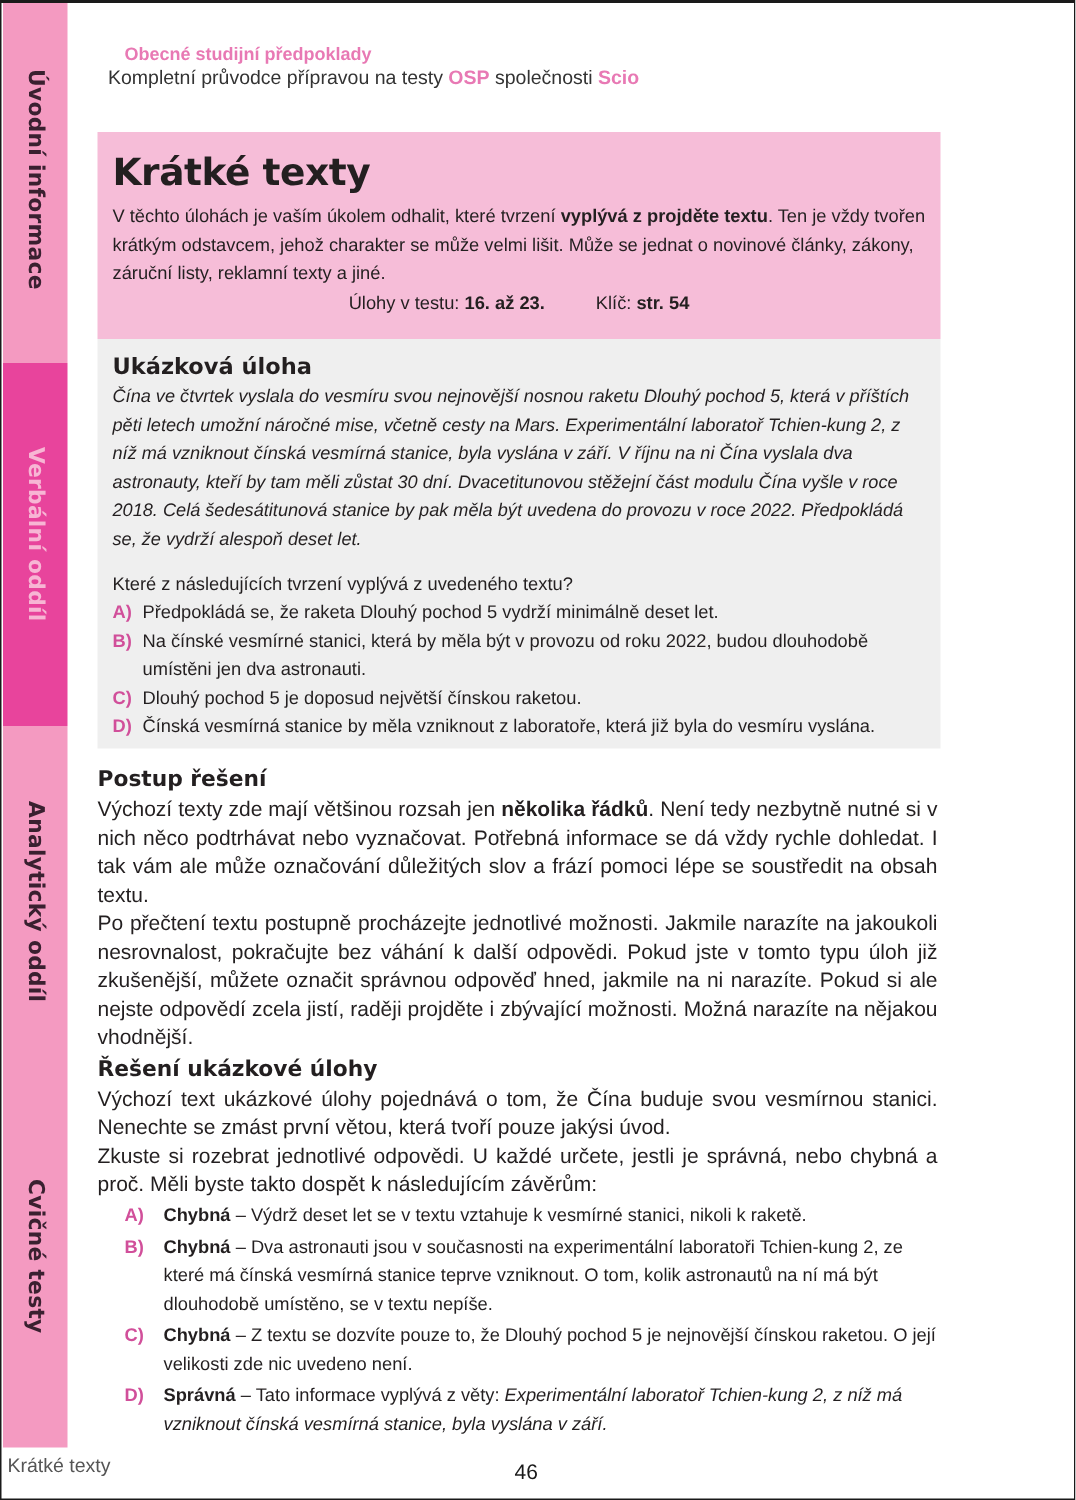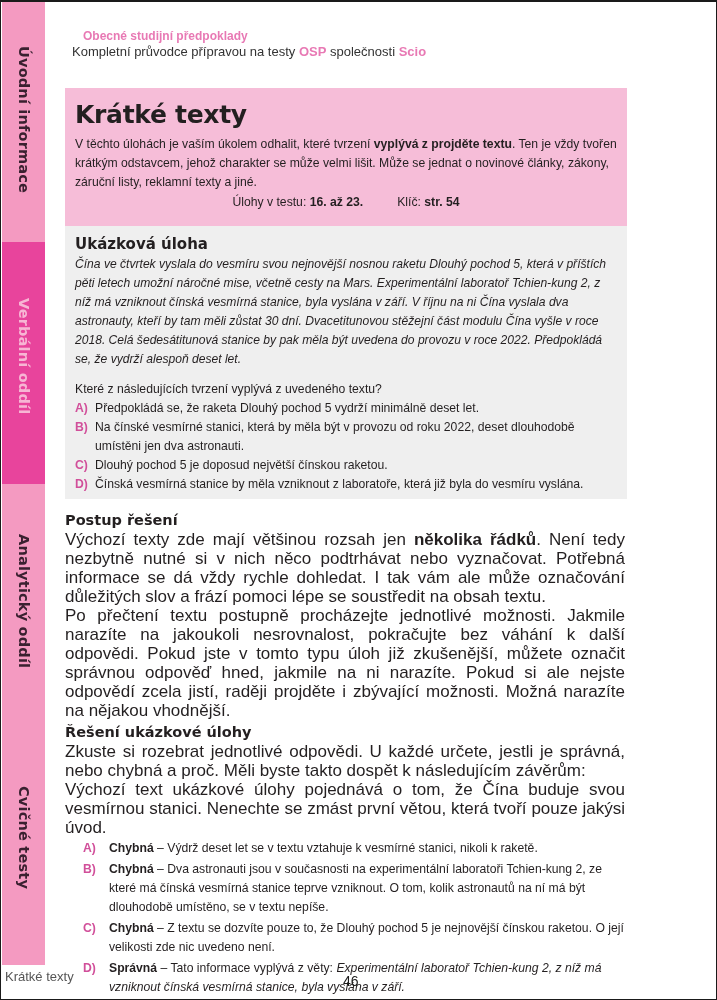--- a/index.html
+++ b/index.html
@@ -40,21 +40,21 @@
   .example { position: absolute; left: 65px; top: 226px; width: 562px; height: 273px; background: #efefef; padding: 8px 10px 0 10px; }
   .example h2 { font-family: "DejaVu Sans", sans-serif; font-size: 15px; font-weight: bold; line-height: 20px; }
   .example .passage { font-size: 12.1px; line-height: 18.9px; font-style: italic; margin-top: 1px; }
   .example .question { font-size: 12.2px; line-height: 19px; margin-top: 12px; }
   .opt { display: flex; font-size: 12.2px; line-height: 18.9px; }
   .opt-letter { width: 20px; flex: none; color: #d14f9a; font-weight: bold; }
 
   
   .solution { position: absolute; left: 65px; top: 510px; width: 560px; }
   .solution h2 { font-family: "DejaVu Sans", sans-serif; font-size: 14.5px; font-weight: bold; line-height: 20px; }
-  .solution p { font-size: 17px; line-height: 19px; text-align: justify; }
+  .solution p { font-size: 14px; line-height: 19px; text-align: justify; }
   .solution h2.second { margin-top: 2px; }
   .ans { display: flex; font-size: 12.2px; line-height: 19px; padding-left: 18px; margin-top: 2px; }
   .ans-letter { width: 26px; flex: none; color: #d14f9a; font-weight: bold; }
   .ans b { font-weight: bold; }
   .ans i { font-style: italic; }
 
   
   .footer-label { position: absolute; left: 5px; top: 969px; font-size: 13px; color: #555; }
   .footer-page { position: absolute; left: 343px; top: 973px; font-size: 14px; color: #1a1a1a; }
 </style>
@@ -92,40 +92,40 @@
 <section class="example">
   <h2>Ukázková úloha</h2>
   <p class="passage">Čína ve čtvrtek vyslala do vesmíru svou nejnovější nosnou raketu Dlouhý pochod 5, která v příštích pěti letech umožní náročné mise, včetně cesty na Mars. Experimentální laboratoř Tchien-kung 2, z níž má vzniknout čínská vesmírná stanice, byla vyslána v září. V říjnu na ni Čína vyslala dva astronauty, kteří by tam měli zůstat 30 dní. Dvacetitunovou stěžejní část modulu Čína vyšle v roce 2018. Celá šedesátitunová stanice by pak měla být uvedena do provozu v roce 2022. Předpokládá se, že vydrží alespoň deset let.</p>
   <p class="question">Které z následujících tvrzení vyplývá z uvedeného textu?</p>
   <div class="opt">
       <span class="opt-letter">A)</span>
       <span>Předpokládá se, že raketa Dlouhý pochod 5 vydrží minimálně deset let.</span>
     </div>
   <div class="opt">
       <span class="opt-letter">B)</span>
-      <span>Na čínské vesmírné stanici, která by měla být v provozu od roku 2022, deset dlouhodobě umístěni jen dva astronauti.</span>
+      <span>Na čínské vesmírné stanici, která by měla být v provozu od roku 2022, budou dlouhodobě umístěni jen dva astronauti.</span>
     </div>
   <div class="opt">
       <span class="opt-letter">C)</span>
       <span>Dlouhý pochod 5 je doposud největší čínskou raketou.</span>
     </div>
   <div class="opt">
       <span class="opt-letter">D)</span>
       <span>Čínská vesmírná stanice by měla vzniknout z laboratoře, která již byla do vesmíru vyslána.</span>
     </div>
 </section>
 
 <section class="solution">
   <h2>Postup řešení</h2>
   <p><span>Výchozí texty zde mají většinou rozsah jen </span><b>několika řádků</b><span>. Není tedy nezbytně nutné si v nich něco podtrhávat nebo vyznačovat. Potřebná informace se dá vždy rychle dohledat. I tak vám ale může označování důležitých slov a frází pomoci lépe se soustředit na obsah textu.</span></p>
   <p>Po přečtení textu postupně procházejte jednotlivé možnosti. Jakmile narazíte na jakoukoli nesrovnalost, pokračujte bez váhání k další odpovědi. Pokud jste v tomto typu úloh již zkušenější, můžete označit správnou odpověď hned, jakmile na ni narazíte. Pokud si ale nejste odpovědí zcela jistí, raději projděte i zbývající možnosti. Možná narazíte na nějakou vhodnější.</p>
 
   <h2 class="second">Řešení ukázkové úlohy</h2>
+  <p>Výchozí text ukázkové úlohy pojednává o tom, že Čína buduje svou vesmírnou stanici. Nenechte se zmást první větou, která tvoří pouze jakýsi úvod.</p>
   <p>Zkuste si rozebrat jednotlivé odpovědi. U každé určete, jestli je správná, nebo chybná a proč. Měli byste takto dospět k následujícím závěrům:</p>
-  <p>Výchozí text ukázkové úlohy pojednává o tom, že Čína buduje svou vesmírnou stanici. Nenechte se zmást první větou, která tvoří pouze jakýsi úvod.</p>
 
   <div class="ans">
       <span class="ans-letter">A)</span>
       <span><b>Chybná</b><span> – Výdrž deset let se v textu vztahuje k vesmírné stanici, nikoli k raketě.</span></span>
     </div>
   <div class="ans">
       <span class="ans-letter">B)</span>
       <span><b>Chybná</b><span> – Dva astronauti jsou v současnosti na experimentální laboratoři Tchien-kung 2, ze které má čínská vesmírná stanice teprve vzniknout. O tom, kolik astronautů na ní má být dlouhodobě umístěno, se v textu nepíše.</span></span>
     </div>
   <div class="ans">

